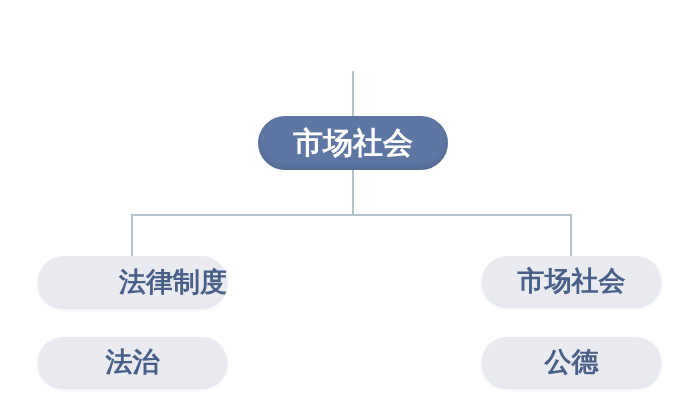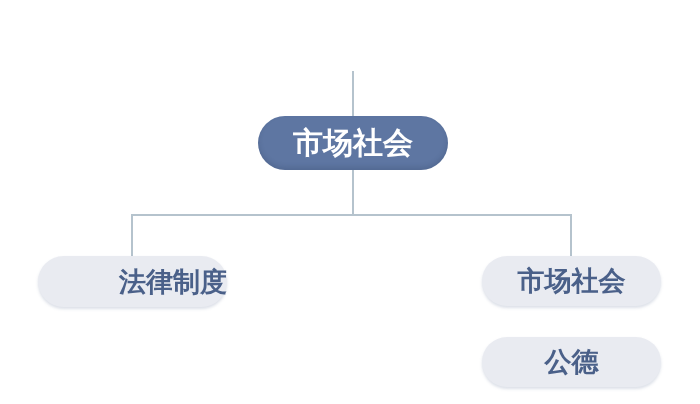--- a/index.html
+++ b/index.html
@@ -70,20 +70,23 @@
 
 
   <div class="node node-primary pos-child">
     <span>市场社会</span>
   </div>
 
   <div class="node node-secondary pos-left-branch">
     <span>法律制度</span>
   </div>
 
+  <div class="node node-secondary pos-left-leaf">
+    <span>法治</span>
+  </div>
 
   <div class="node node-secondary pos-right-branch">
     <span>市场社会</span>
   </div>
 
   <div class="node node-secondary pos-right-leaf">
     <span>公德</span>
   </div>
 
 </div>

